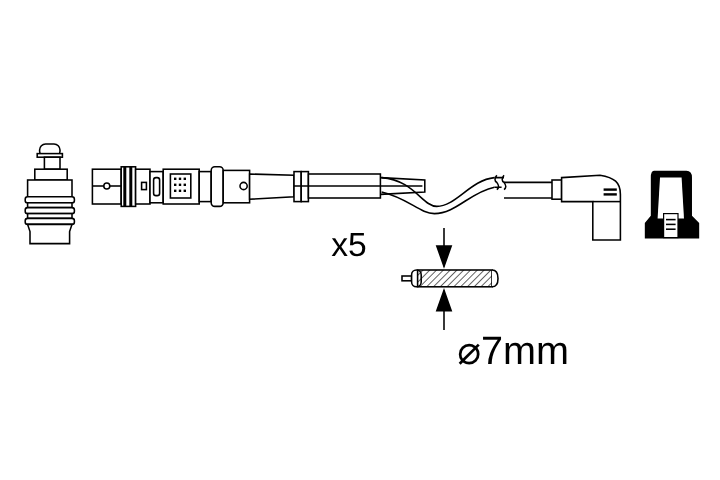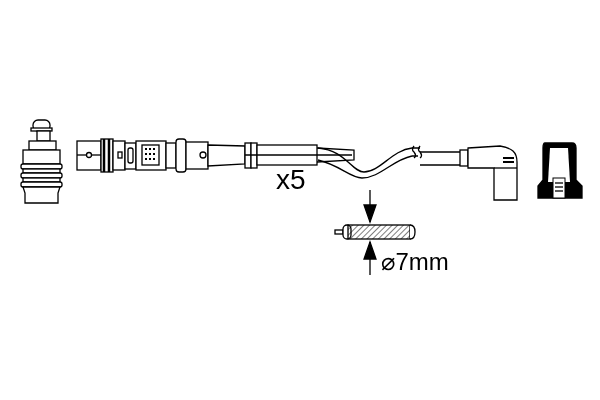--- a/index.html
+++ b/index.html
@@ -1,20 +1,20 @@
 <!DOCTYPE html>
 <html><head>
 <meta charset="utf-8">
 <style>
   html, body { margin:0; padding:0; background:#ffffff; }
   body { width:600px; height:400px; position:relative; overflow:hidden; font-family:"Liberation Sans", sans-serif; }
   svg { position:absolute; left:0; top:0; }
-  .lbl { position:absolute; color:#000; font-family:"Liberation Sans", sans-serif; }
+  .lbl { position:absolute; color:#000; font-family:"Liberation Sans", sans-serif;margin-top:24px; }
   #qty { left:276px; top:164px; font-size:28px; letter-spacing:0px; }
-  #dia { left:381px; top:248px; font-size:24px; }
+  #dia { left:381px; top:248px; font-size:33px; }
 </style>
 </head>
 <body>
 
 <svg width="600" height="400" viewBox="0 0 600 400" fill="none" stroke="#000" stroke-width="1.3">
 
   <g>
     <rect x="33" y="120" width="17" height="11" rx="5" fill="#fff"></rect>
     <rect x="31" y="128" width="21" height="3" fill="#fff"></rect>
     <rect x="37" y="131" width="13" height="10" fill="#fff"></rect>

